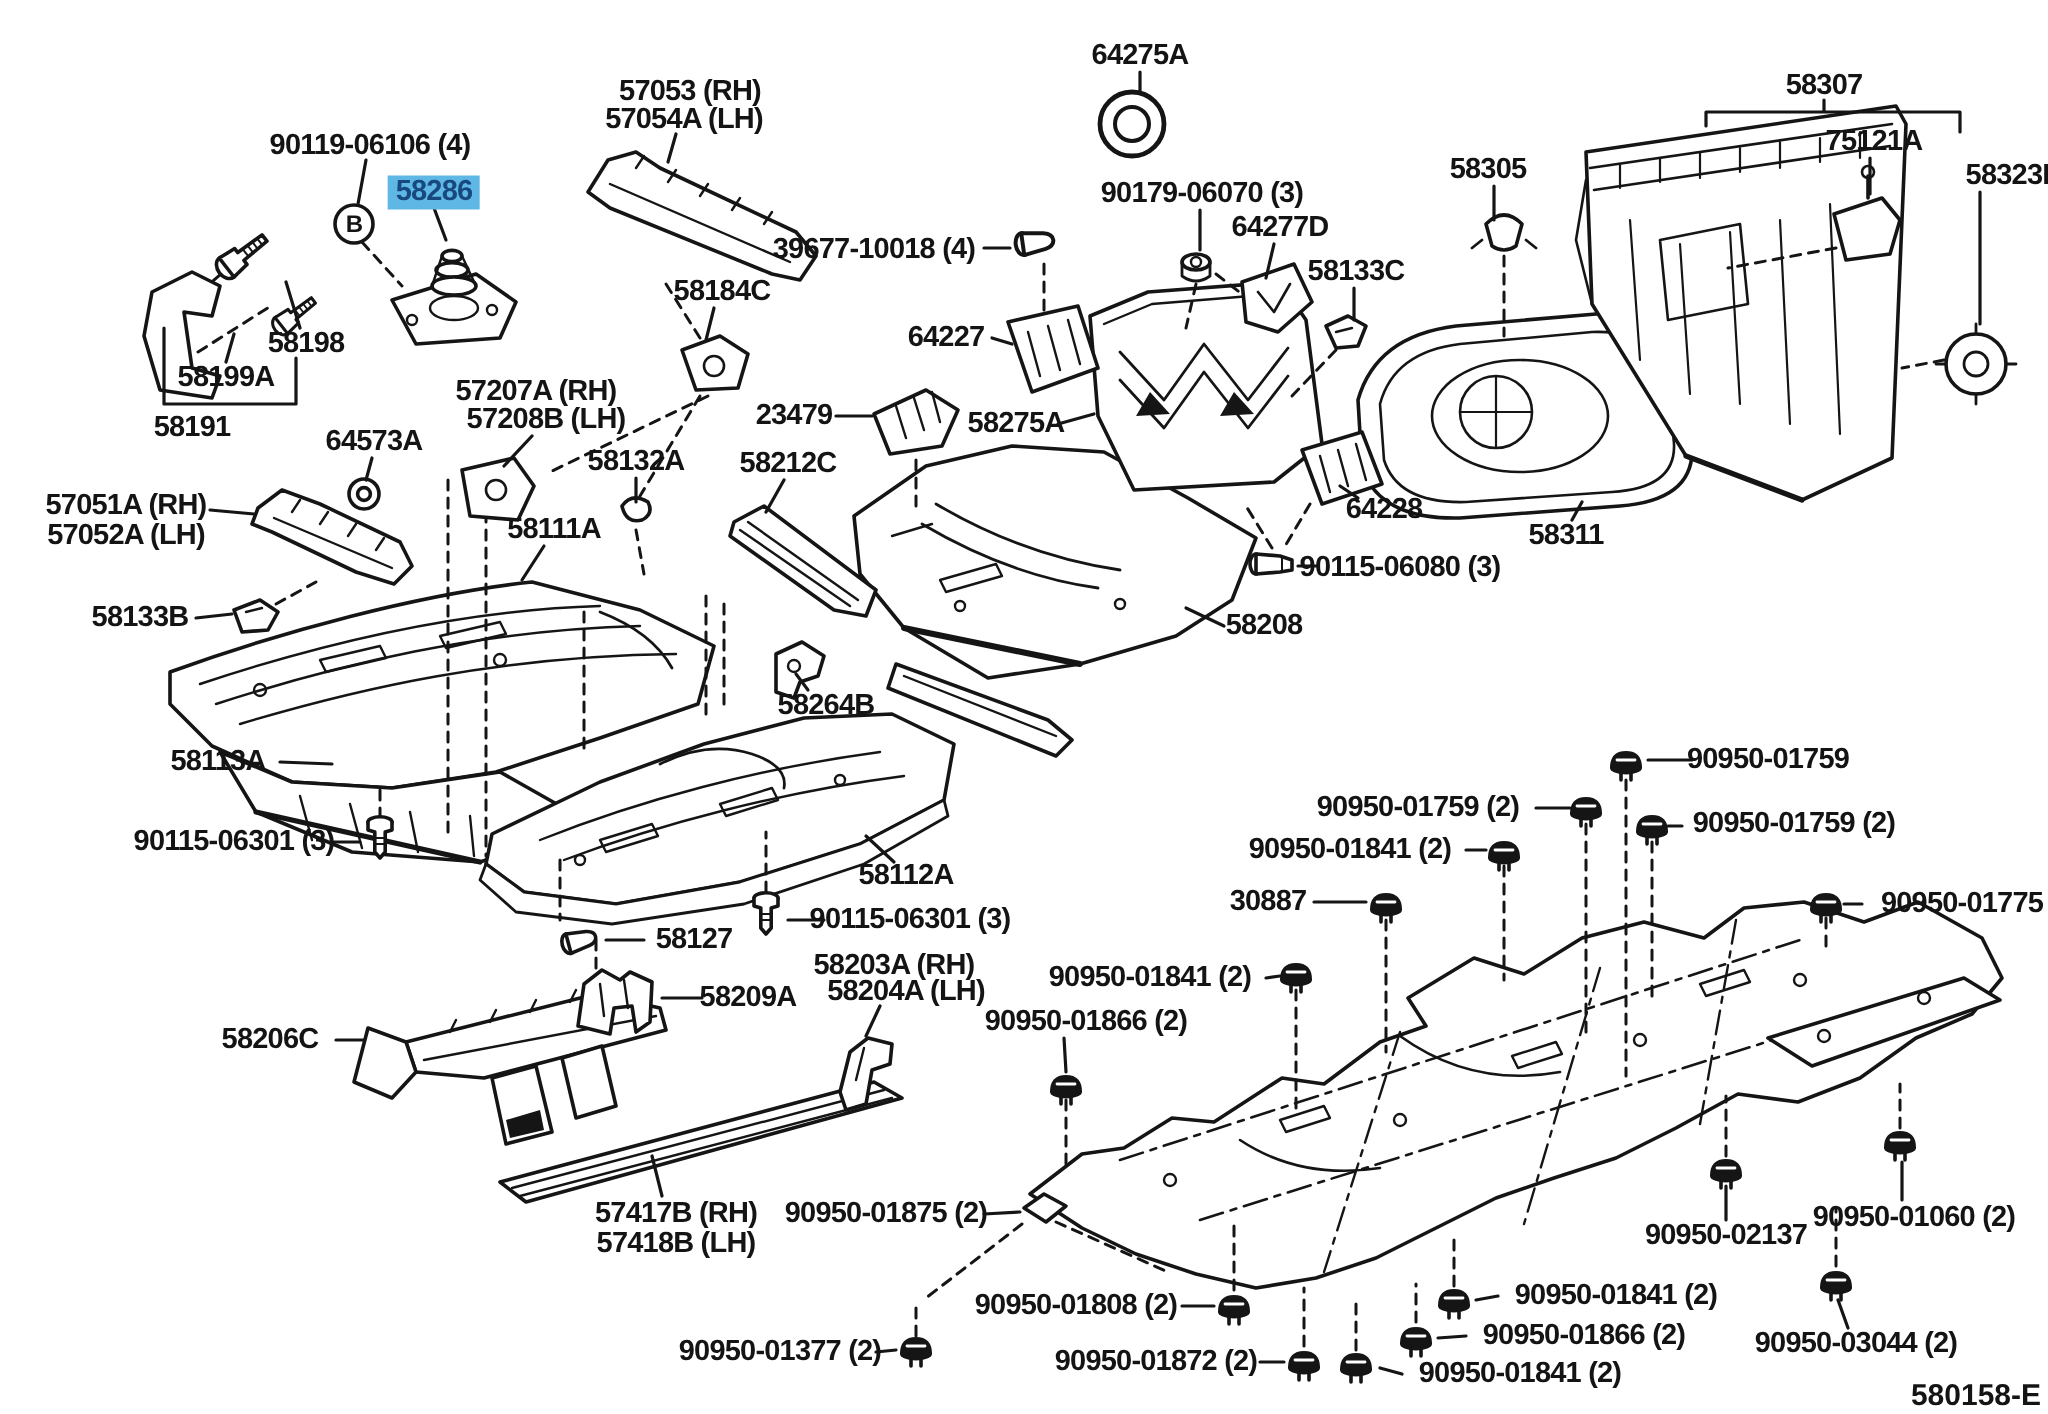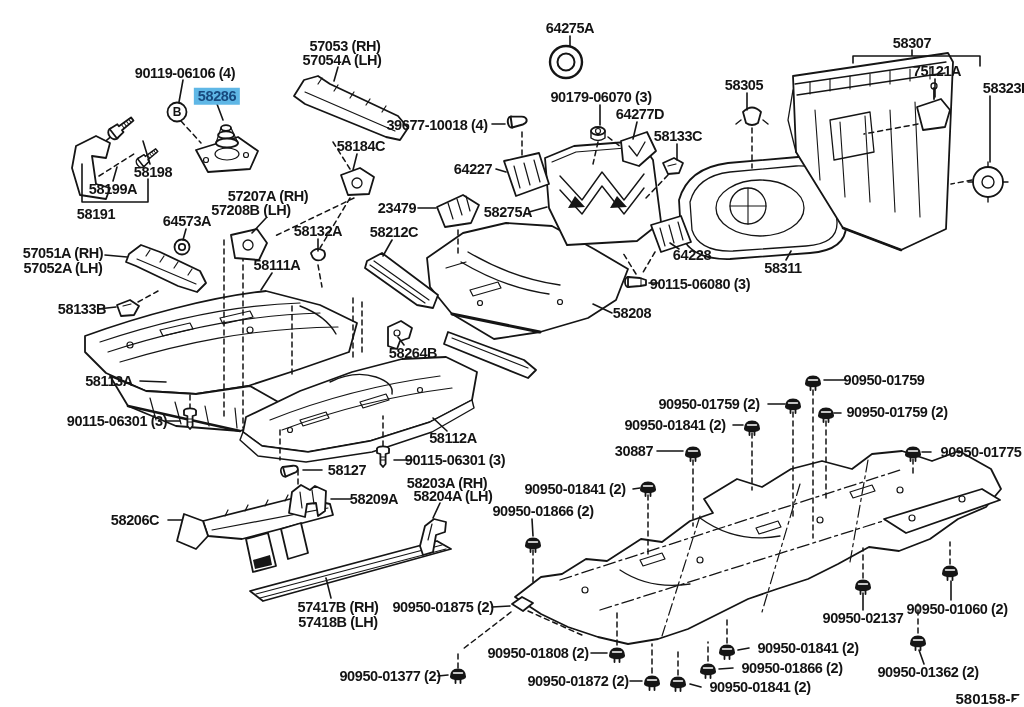--- a/index.html
+++ b/index.html
@@ -1,17 +1,17 @@
 <!DOCTYPE html>
 <html><head>
 <meta charset="utf-8">
 <style>
   html,body{margin:0;padding:0;background:#fff;}
   #stage{position:relative;width:1024px;height:707px;background:#ffffff;overflow:hidden;
-         font-family:"Liberation Sans",sans-serif;border-radius:27px;}
+         font-family:"Liberation Sans",sans-serif;}
   #art{position:absolute;left:0;top:0;}
   .lbl{position:absolute;transform:translate(-50%,-50%);white-space:nowrap;
        font-weight:bold;font-size:14.5px;line-height:1;letter-spacing:-0.4px;color:#141414;}
   .hl{background:#5fb7e6;color:#17497e;padding:1px 4px;}
   .bcirc{font-size:12px;}
   .code{font-size:15px;letter-spacing:0;}
 </style>
 </head>
 <body>
 
@@ -353,34 +353,34 @@
   <div class="lbl hl" style="left:217px;top:96px">58286</div>
   <div class="lbl" style="left:601px;top:97px">90179-06070 (3)</div>
   <div class="lbl" style="left:640px;top:114px">64277D</div>
   <div class="lbl" style="left:678px;top:136px">58133C</div>
   <div class="lbl" style="left:437px;top:125px">39677-10018 (4)</div>
   <div class="lbl" style="left:361px;top:146px">58184C</div>
   <div class="lbl" style="left:473px;top:169px">64227</div>
   <div class="lbl" style="left:153px;top:172px">58198</div>
   <div class="lbl" style="left:113px;top:189px">58199A</div>
   <div class="lbl" style="left:268px;top:196px">57207A (RH)</div>
-  <div class="lbl" style="left:251px;top:210px">57208B (LH)</div>
+  <div class="lbl" style="left:273px;top:210px">57208B (LH)</div>
   <div class="lbl" style="left:96px;top:214px">58191</div>
   <div class="lbl" style="left:397px;top:208px">23479</div>
   <div class="lbl" style="left:508px;top:212px">58275A</div>
   <div class="lbl" style="left:187px;top:221px">64573A</div>
   <div class="lbl" style="left:318px;top:231px">58132A</div>
   <div class="lbl" style="left:394px;top:232px">58212C</div>
   <div class="lbl" style="left:63px;top:253px">57051A (RH)</div>
   <div class="lbl" style="left:692px;top:255px">64228</div>
   <div class="lbl" style="left:63px;top:268px">57052A (LH)</div>
   <div class="lbl" style="left:277px;top:265px">58111A</div>
   <div class="lbl" style="left:783px;top:268px">58311</div>
   <div class="lbl" style="left:700px;top:284px">90115-06080 (3)</div>
-  <div class="lbl" style="left:82px;top:309px">58133B</div>
+  <div class="lbl" style="left:70px;top:309px">58133B</div>
   <div class="lbl" style="left:632px;top:313px">58208</div>
   <div class="lbl" style="left:413px;top:353px">58264B</div>
   <div class="lbl" style="left:109px;top:381px">58113A</div>
   <div class="lbl" style="left:884px;top:380px">90950-01759</div>
   <div class="lbl" style="left:709px;top:404px">90950-01759 (2)</div>
   <div class="lbl" style="left:897px;top:412px">90950-01759 (2)</div>
   <div class="lbl" style="left:675px;top:425px">90950-01841 (2)</div>
   <div class="lbl" style="left:117px;top:421px">90115-06301 (3)</div>
   <div class="lbl" style="left:634px;top:451px">30887</div>
   <div class="lbl" style="left:981px;top:452px">90950-01775</div>
@@ -394,20 +394,20 @@
   <div class="lbl" style="left:543px;top:511px">90950-01866 (2)</div>
   <div class="lbl" style="left:135px;top:520px">58206C</div>
   <div class="lbl" style="left:338px;top:607px">57417B (RH)</div>
   <div class="lbl" style="left:443px;top:607px">90950-01875 (2)</div>
   <div class="lbl" style="left:957px;top:609px">90950-01060 (2)</div>
   <div class="lbl" style="left:338px;top:622px">57418B (LH)</div>
   <div class="lbl" style="left:863px;top:618px">90950-02137</div>
   <div class="lbl" style="left:538px;top:653px">90950-01808 (2)</div>
   <div class="lbl" style="left:808px;top:648px">90950-01841 (2)</div>
   <div class="lbl" style="left:792px;top:668px">90950-01866 (2)</div>
-  <div class="lbl" style="left:928px;top:672px">90950-01362 (2)</div>
+  <div class="lbl" style="left:928px;top:672px">90950-03044 (2)</div>
   <div class="lbl" style="left:390px;top:676px">90950-01377 (2)</div>
   <div class="lbl" style="left:578px;top:681px">90950-01872 (2)</div>
   <div class="lbl" style="left:760px;top:687px">90950-01841 (2)</div>
   <div class="lbl code" style="left:988px;top:698px">580158-E</div>
   <div class="lbl bcirc" style="left:177px;top:112px">B</div>
 
 </div>
 
 </body></html>

